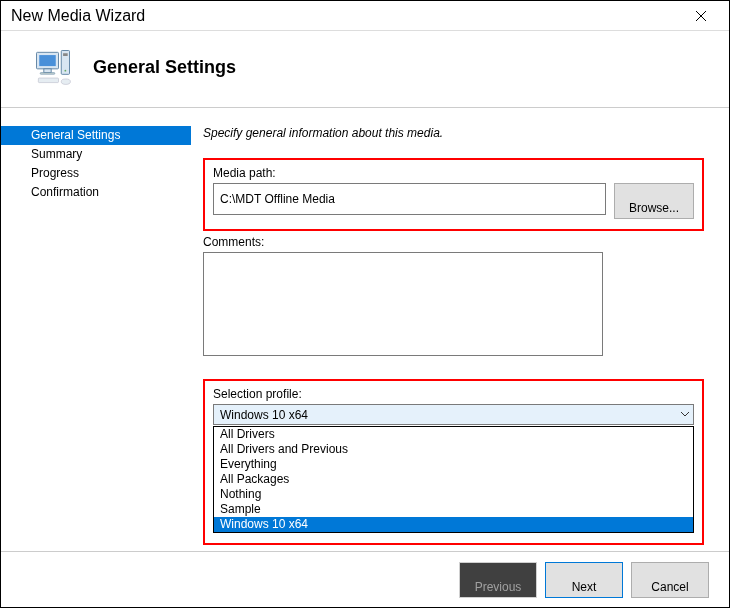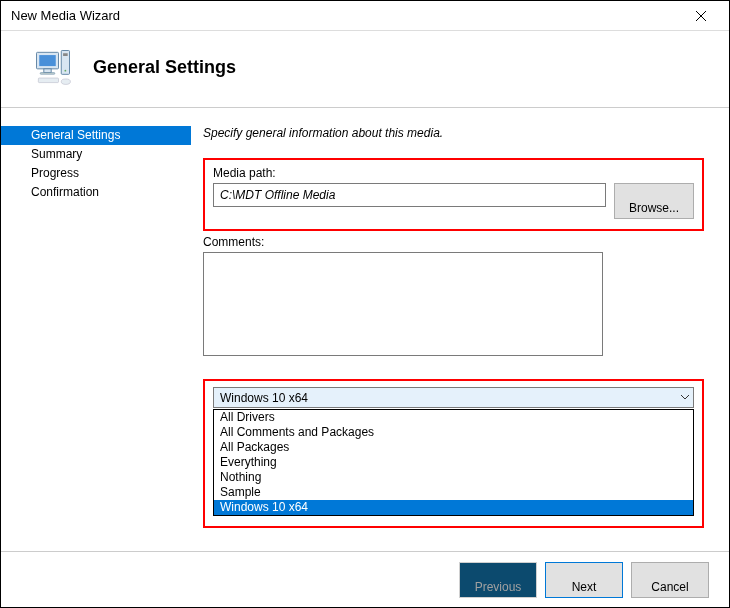--- a/index.html
+++ b/index.html
@@ -1,36 +1,36 @@
 <!DOCTYPE html>
 <html><head>
   <meta charset="utf-8">
   <style>
     * { box-sizing: border-box; margin: 0; padding: 0; }
     body { font-family: "Segoe UI", Tahoma, sans-serif; font-size: 12px; background: #fff; color: #000; }
     .window { width: 730px; height: 608px; border: 1px solid #000; display: flex; flex-direction: column; background: #fff; }
     .titlebar { height: 30px; display: flex; align-items: center; justify-content: space-between; padding: 0 8px 0 10px; border-bottom: 1px solid #ddd; }
-    .titlebar-text { font-size: 13px; }
+    .titlebar-text { font-size: 16px; }
     .close-btn { width: 40px; height: 28px; display: flex; align-items: center; justify-content: center; cursor: pointer; }
     .close-btn svg { width: 10px; height: 10px; }
     .header { display: flex; align-items: center; padding: 14px 20px 18px 30px; }
     .header-icon { width: 44px; height: 44px; margin-right: 18px; flex-shrink: 0; }
     .header-title { font-size: 18px; font-weight: bold; }
     .body { flex: 1; display: flex; border-top: 1px solid #ccc; min-height: 0; }
     .sidebar { width: 190px; padding: 18px 0 0 0; border-right: none; }
     .sidebar-item { padding: 1px 10px 1px 30px; cursor: pointer; font-size: 12px; line-height: 17px; }
     .sidebar-item.selected { background: #0078d7; color: #fff; }
     .content { flex: 1; padding: 18px 25px 0 12px; position: relative; }
     .instruction { margin-bottom: 18px; font-size: 12px; font-style: italic; }
     .group-hl { border: 2px solid #ff0000; padding: 6px 8px 10px 8px; margin-bottom: 4px; }
     .label { font-size: 12px; margin-bottom: 3px; display: block; }
     .row { display: flex; gap: 8px; align-items: stretch; }
-    .text-input { flex: 1; border: 1px solid #7a7a7a; padding: 2px 6px; font-size: 12px; font-family: inherit; height: 24px; background: #fff; font-style: italic; }
+    .text-input { flex: 1; border: 1px solid #7a7a7a; padding: 2px 6px; font-size: 12px; font-family: inherit; height: 32px; background: #fff; }
     .btn { border: 1px solid #adadad; background: #e1e1e1; font-size: 12px; font-family: inherit; height: 21px; padding: 17px 14px; cursor: pointer; }
-    .btn:disabled { color: #a0a0a0; background: #0c4a6e; border-color: #d0d0d0; cursor: default; }
+    .btn:disabled { color: #a0a0a0; background: #404040; border-color: #d0d0d0; cursor: default; }
     .comments-block { margin-bottom: 20px; }
     .textarea { width: 400px; height: 104px; border: 1px solid #7a7a7a; resize: none; font-family: inherit; font-size: 12px; padding: 2px 4px; }
     .combo { border: 1px solid #7a7a7a; height: 21px; display: flex; align-items: center; justify-content: space-between; padding: 0 4px 0 6px; background: #e5f1fb; cursor: pointer; position: relative; margin-bottom: 1px; }
     .combo-text { font-size: 12px; }
     .combo-arrow { display: flex; align-items: center; }
     .dropdown { border: 1px solid #000; background: #fff; }
     .dropdown-item { padding: 0 6px; font-size: 12px; line-height: 15px; cursor: pointer; }
     .dropdown-item.selected { background: #0078d7; color: #fff; }
     .footer { height: 56px; border-top: 1px solid #ccc; display: flex; align-items: center; justify-content: flex-end; gap: 8px; padding: 0 20px; }
     .footer .btn { width: 78px; height: 24px; }
@@ -83,33 +83,34 @@
           <button class="btn">Browse...</button>
         </div>
       </div>
 
       <div class="comments-block">
         <label class="label">Comments:</label>
         <textarea class="textarea" style=""></textarea>
       </div>
 
       <div class="group-hl">
+        <label class="label">Selection profile:</label>
         <div class="combo">
           <span class="combo-text">Windows 10 x64</span>
           <span class="combo-arrow">
             <svg width="8" height="5" viewBox="0 0 8 5">
                 <path d="M0 0 L4 4 L8 0" fill="none" stroke="#333" stroke-width="1"></path>
               </svg>
           </span>
         </div>
         <div class="dropdown">
           <div class="dropdown-item">All Drivers</div>
-          <div class="dropdown-item">All Comments and Packages</div>
+          <div class="dropdown-item">All Drivers and Previous</div>
+          <div class="dropdown-item">Everything</div>
           <div class="dropdown-item">All Packages</div>
-          <div class="dropdown-item">Everything</div>
           <div class="dropdown-item">Nothing</div>
           <div class="dropdown-item">Sample</div>
           <div class="dropdown-item selected">Windows 10 x64</div>
         </div>
       </div>
     </div>
   </div>
 
   <div class="footer">
     <button class="btn" disabled="">Previous</button>

